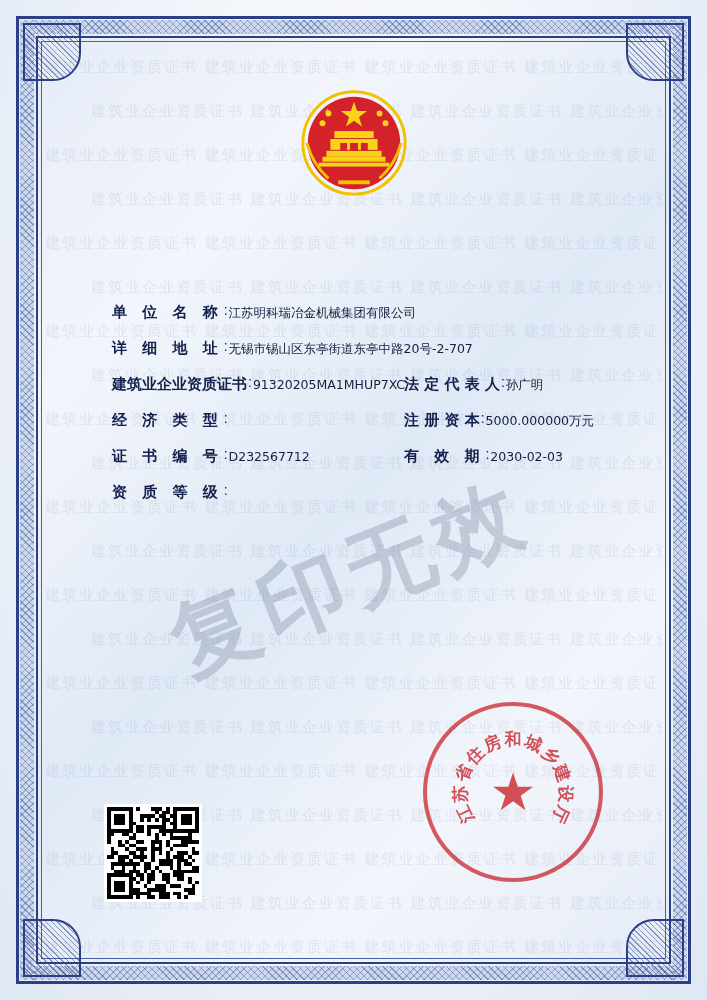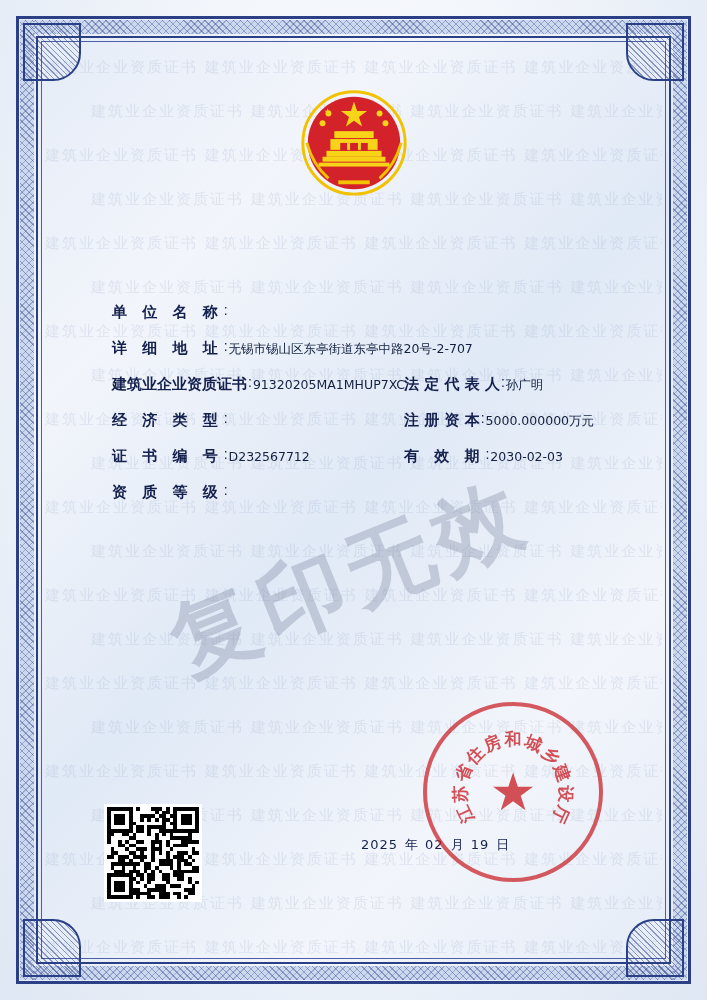--- a/index.html
+++ b/index.html
@@ -339,20 +339,21 @@
       </svg>
     </div>
   </div>
 
 
   <div class="fields">
 
     <div class="field-row">
       <span class="lbl w-sp">单 位 名 称</span>
       <span class="colon">:</span>
+      <span class="val">江苏明科瑞冶金机械集团有限公司</span>
     </div>
 
     <div class="field-row">
       <span class="lbl w-sp">详 细 地 址</span>
       <span class="colon">:</span>
       <span class="val">无锡市锡山区东亭街道东亭中路20号-2-707</span>
     </div>
 
     <div class="field-row">
       <div class="row-split">
@@ -1029,28 +1030,20 @@
         <div style="background: rgb(0, 0, 0);"></div>
         <div style="background: rgb(255, 255, 255);"></div>
         <div style="background: rgb(0, 0, 0);"></div>
         <div style="background: rgb(255, 255, 255);"></div>
         <div style="background: rgb(255, 255, 255);"></div>
         <div style="background: rgb(255, 255, 255);"></div>
       </div>
   </div>
 
   <div class="issuer">
-    <div class="date-line">
-      <span class="num">2025</span>
-      <span class="cn">年</span>
-      <span class="num">02</span>
-      <span class="cn">月</span>
-      <span class="num">19</span>
-      <span class="cn">日</span>
-    </div>
   </div>
 
   <div class="seal">
     <div class="star">★</div>
     <div class="seal-text" id="seal-text">
         <span style="transform: rotate(-115deg) translate(-50%, -64px);">江</span>
         <span style="transform: rotate(-92deg) translate(-50%, -64px);">苏</span>
         <span style="transform: rotate(-69deg) translate(-50%, -64px);">省</span>
         <span style="transform: rotate(-46deg) translate(-50%, -64px);">住</span>
         <span style="transform: rotate(-23deg) translate(-50%, -64px);">房</span>

